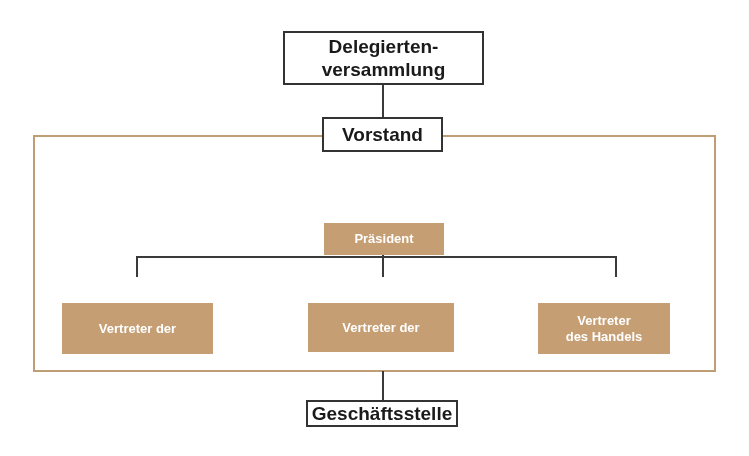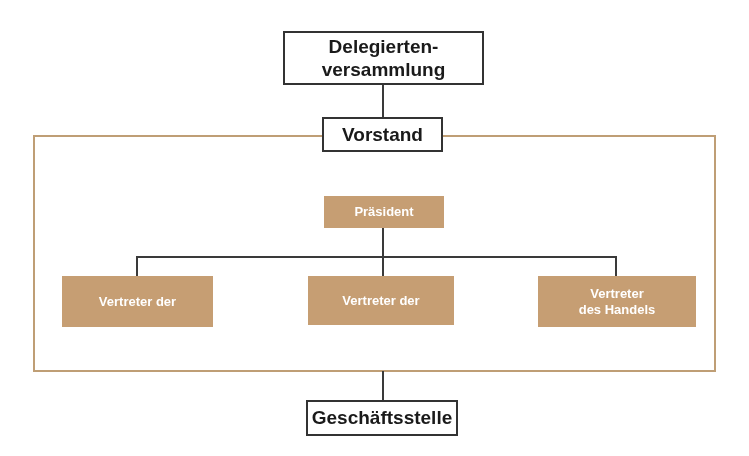--- a/index.html
+++ b/index.html
@@ -37,20 +37,21 @@
     font-weight: bold;
     font-size: 19px;
     z-index: 3;
   }
   .node-tan {
     background: var(--tan);
     color: var(--text-light);
     font-weight: bold;
     font-size: 13px;
     z-index: 3;
+    margin-top: 27px;
   }
   .container-frame {
     position: absolute;
     left: 33px; top: 135px;
     width: 683px; height: 237px;
     border: 2px solid var(--tan-border);
     background: transparent;
     z-index: 1;
   }
   .connector {
@@ -60,22 +61,22 @@
   }
   .v-line { width: 2px; }
   .h-line { height: 2px; }
 
   
   .n-delegierten   { left: 283px; top: 31px;  width: 201px; height: 54px; }
   .n-vorstand      { left: 322px; top: 117px; width: 121px; height: 35px; }
   .n-praesident    { left: 324px; top: 196px; width: 120px; height: 32px; }
   .n-kaese         { left: 62px;  top: 276px; width: 151px; height: 51px; }
   .n-milch         { left: 308px; top: 276px; width: 146px; height: 49px; }
-  .n-handel        { left: 538px; top: 276px; width: 158px; height: 51px; }
-  .n-geschaeft     { left: 306px; top: 400px; width: 152px; height: 36px; }
+  .n-handel        { left: 538px; top: 276px; width: 132px; height: 51px; }
+  .n-geschaeft     { left: 306px; top: 400px; width: 152px; height: 27px; }
 
   
   .c-top           { left: 382px; top: 85px;  height: 33px; }
   .c-praes-down    { left: 382px; top: 228px; height: 30px; }
   .c-branch        { left: 136px; top: 256px; width: 481px; }
   .c-stub-left     { left: 136px; top: 256px; height: 21px; }
   .c-stub-mid      { left: 382px; top: 256px; height: 21px; }
   .c-stub-right    { left: 615px; top: 256px; height: 21px; }
   .c-bottom        { left: 382px; top: 371px; height: 30px; }
 </style>

